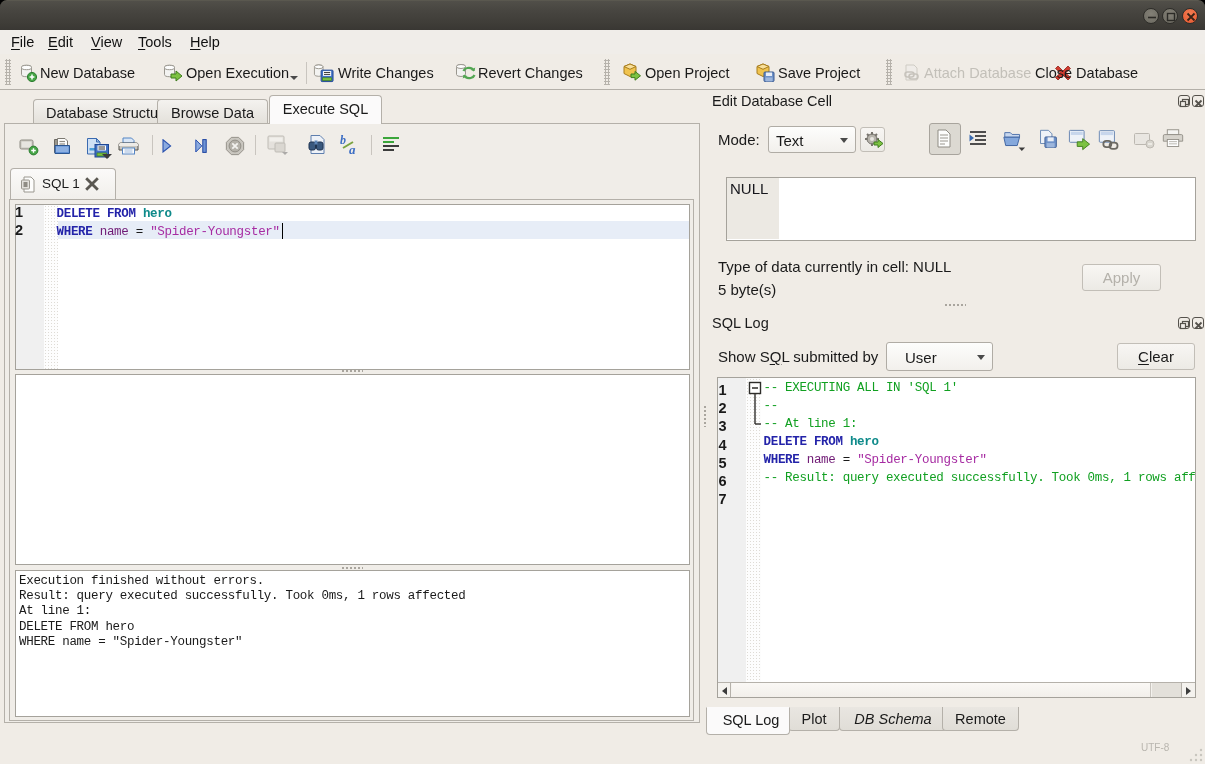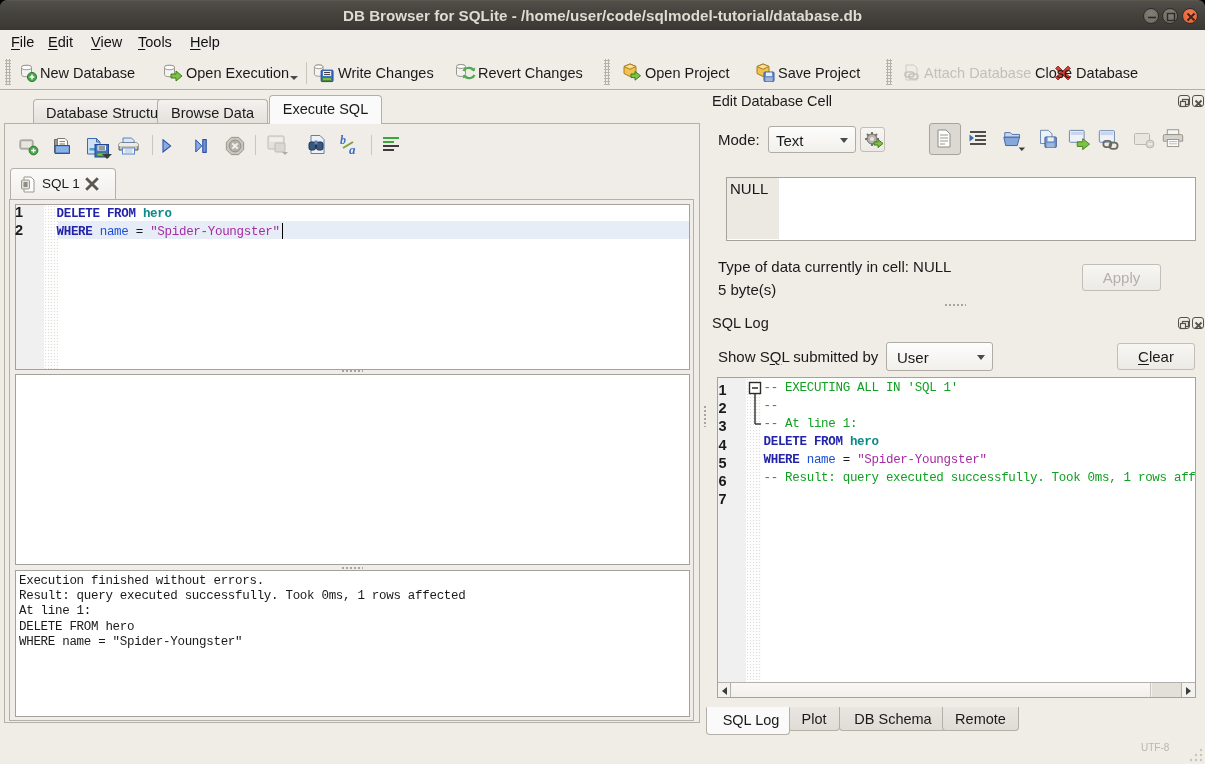--- a/index.html
+++ b/index.html
@@ -39,21 +39,21 @@
 .whitebox { position:absolute; background:#fff; border:1px solid #a5a29b; }
 .dots-h { position:absolute; width:22px; height:4px;
   background-image:radial-gradient(#a9a59e 1px, transparent 1.1px); background-size:4px 4px; }
 .dots-v { position:absolute; width:4px; height:22px;
   background-image:radial-gradient(#a9a59e 1px, transparent 1.1px); background-size:4px 4px; }
 .sep-v { position:absolute; top:8px; width:1px; height:22px; background:#c9c5bf; }
 
 .mono { font-family:"Liberation Mono", monospace; letter-spacing:-0.3px; }
 .kw { color:#2323a9; font-weight:bold; }
 .tbl { color:#0e8a8a; font-weight:bold; }
-.idf { color:#1d4ed8; }
+.idf { color:#701a75; }
 .str { color:#a62ba2; }
 .cmt { color:#11a021; }
 
 .btn { position:absolute; border:1px solid #c2beb7; border-radius:3px;
   background:linear-gradient(#f8f6f3, #eceae5); text-align:center; font-size:15px; }
 .combo { position:absolute; border:1px solid #b0aca5; border-radius:3px;
   background:linear-gradient(#fdfdfc,#f2f0ec); font-size:15px; }
 .combo .arrow { position:absolute; right:7px; top:50%; margin-top:-2px; width:0; height:0;
   border-left:4px solid transparent; border-right:4px solid transparent; border-top:5px solid #4a4a4a; }
 .docktitle { position:absolute; font-size:14.5px; color:#1a1a1a; }
@@ -62,21 +62,20 @@
 .btab { position:absolute; font-size:14.5px; text-align:center;
   border:1px solid #b4b0a9; border-top:none; border-radius:0 0 4px 4px;
   background:linear-gradient(#e9e6e1,#e0ddd7); padding-top:4px; }
 .btab.active { background:#fbfafa; border-top:1px solid #fbfafa; }
 </style>
 </head>
 <body>
 
 <div style="position:absolute; left:0; top:0; width:1205px; height:10px; background:#000;"></div>
 <div id="titlebar">
-  <div id="title">DB Browser for SQLite - /home/user/code/sqlmodel-tutorial/database.db</div>
   <div class="winbtn" id="btn-min" style="left:1143px;">
       <svg width="14" height="14">
         <line x1="3" y1="7.5" x2="11" y2="7.5" stroke="#2c2b27" stroke-width="1.6"></line>
       </svg>
     </div>
   <div class="winbtn" id="btn-max" style="left:1161.5px;">
       <svg width="14" height="14">
         <rect x="3.5" y="3.5" width="7" height="7" fill="none" stroke="#2c2b27" stroke-width="1.4"></rect>
       </svg>
     </div>
@@ -375,21 +374,21 @@
   <div class="docktitle" style="left:712px; top:315px;">SQL Log</div>
   <div class="dockbtn" style="left:1178px; top:317px;"><svg width="11" height="11" viewBox="0 0 11 11">
         <rect x="3.5" y="1.5" width="6" height="5" fill="none" stroke="#55524c" stroke-width="1.2"></rect>
         <rect x="1.5" y="3.5" width="5" height="5" fill="#f0ede8" stroke="#55524c" stroke-width="1.2"></rect>
       </svg></div>
   <div class="dockbtn" style="left:1192px; top:317px;"><svg width="11" height="11" viewBox="0 0 11 11">
         <path d="M2.5 2.5 l6 6 M8.5 2.5 l-6 6" stroke="#55524c" stroke-width="1.8"></path>
       </svg></div>
   <span class="abs" style="left:718px; top:348px; font-size:15px;">Show S<span style="text-decoration:underline; text-underline-offset:2px;">Q</span>L submitted by</span>
   <div class="combo" style="left:886px; top:342px; width:107px; height:29px;">
-    <span class="abs" style="left:10px; top:6px;">User</span>
+    <span class="abs" style="left:18px; top:6px;">User</span>
       <span class="arrow"></span>
   </div>
   <div class="btn" style="left:1117px; top:343px; width:78px; height:27px;"><span style="line-height:25px;"><span style="text-decoration:underline; text-underline-offset:2px;">C</span>lear</span></div>
 
   <div class="abs" style="left:717px; top:377px; width:479px; height:321px; background:#fff; border:1px solid #a5a29b; overflow:hidden;">
     <div style="position:absolute; left:0; top:0; width:28px; height:305px; background:#f0f0f0;"></div>
     <div style="position:absolute; left:28px; top:0; width:15px; height:305px; background:#fdfdfd;
       background-image:radial-gradient(#dedbd5 0.8px, transparent 0.9px); background-size:3px 3px;"></div>
     <div class="abs" style="left:0.5px; top:3.3px; font-size:14.5px; font-weight:bold; line-height:18.1px;">1<br>2<br>3<br>4<br>5<br>6<br>7</div>
     <svg class="abs" style="left:29px; top:2px;" width="18" height="55" viewBox="0 0 18 55">
@@ -412,21 +411,21 @@
       <div style="position:absolute; left:14px; top:0px; width:419px; height:16px; background:linear-gradient(#faf8f5,#f1eee9); border-right:1px solid #c9c5bf;"></div>
       <div style="position:absolute; left:434px; top:0px; width:29px; height:16px; background:#e3e0da;"></div>
       <div style="position:absolute; left:463px; top:0; width:14px; height:16px; border-left:1px solid #b5b1aa; background:#f4f2ee;">
         <div style="position:absolute; left:4px; top:4px; width:0; height:0; border-top:4.5px solid transparent; border-bottom:4.5px solid transparent; border-left:5.5px solid #3c3c3c;"></div>
       </div>
     </div>
   </div>
 
   <div class="btab active" style="left:706px; top:707px; width:84px; height:28px; z-index:5; padding-left:6px;">SQL Log</div>
   <div class="btab" style="left:788px; top:707px; width:52px; height:24px;">Plot</div>
-  <div class="btab" style="left:839px; top:707px; width:108px; height:24px;">DB Schema</div>
+  <div class="btab" style="left:839px; top:707px; width:108px; height:24px;font-style:italic;">DB Schema</div>
   <div class="btab" style="left:942px; top:707px; width:77px; height:24px;">Remote</div>
 </div>
 
 <div class="abs" style="left:1141px; top:742px; color:#b9b6af; font-size:10px;">UTF-8</div>
 <svg class="abs" style="left:1188px; top:747px;" width="16" height="16">
   <g fill="#c8c5be">
     <circle cx="13" cy="3" r="1.2"></circle>
       <circle cx="13" cy="8" r="1.2"></circle>
       <circle cx="13" cy="13" r="1.2"></circle>
     <circle cx="8" cy="8" r="1.2"></circle>

